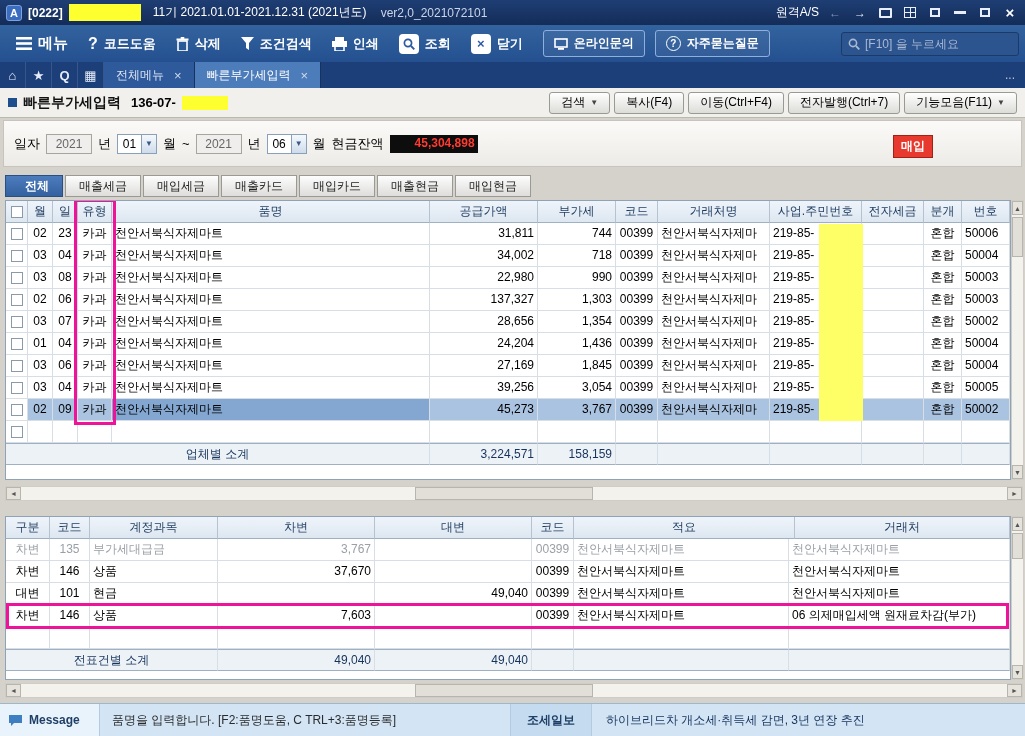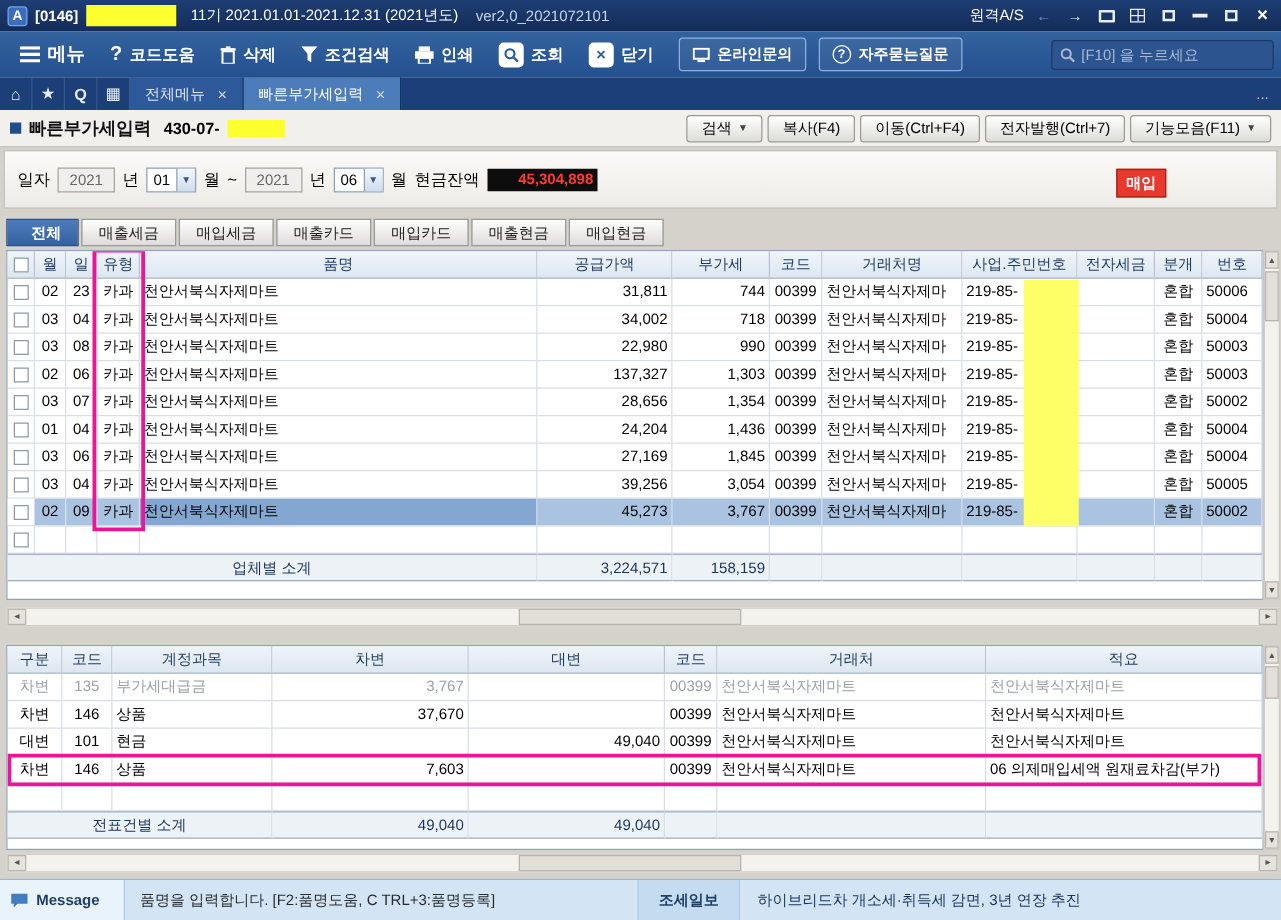--- a/index.html
+++ b/index.html
@@ -155,21 +155,21 @@
   .sb-news { padding-left:14px; color:#16335c; }
   svg { display:block; }
 </style>
 </head>
 <body>
 
 <div class="app">
 
   <div class="titlebar">
     <div class="app-badge">A</div>
-    <span class="tb-code">[0146]</span>
+    <span class="tb-code">[0222]</span>
     <span class="redact redact-title"></span>
     <span class="tb-period">11기  2021.01.01-2021.12.31  (2021년도)</span>
     <span class="tb-version">ver2,0_2021072101</span>
     <div class="tb-right">
       <span class="tb-remote">원격A/S</span>
       <span class="tb-ico dim">←</span>
       <span class="tb-ico">→</span>
       <span class="tb-ico">
           <span class="mon-ico"></span>
         </span>
@@ -281,21 +281,21 @@
     <div class="strip-tab active">
       <span>빠른부가세입력</span>
       <span class="strip-x">×</span>
     </div>
     <span class="strip-more">...</span>
   </div>
 
   <div class="pageheader">
     <span class="pt-ico"></span>
     <span class="page-title">빠른부가세입력</span>
-    <span class="biz-prefix">430-07-</span>
+    <span class="biz-prefix">136-07-</span>
     <span class="redact redact-biz"></span>
     <div class="hd-btns">
       <div class="hd-btn">
         <span>검색</span>
         <span class="dd-arrow">▼</span>
       </div>
       <div class="hd-btn">
           <span>복사(F4)</span>
         </div>
       <div class="hd-btn">
@@ -565,22 +565,22 @@
 
   <div class="tblwrap" id="jwrap">
     <div id="jt">
         <div class="trow thead">
           <div class="tcell hcell a-c" style="width: 44px;">구분</div>
           <div class="tcell hcell a-c" style="width: 40px;">코드</div>
           <div class="tcell hcell a-c" style="width: 128px;">계정과목</div>
           <div class="tcell hcell a-c" style="width: 157px;">차변</div>
           <div class="tcell hcell a-c" style="width: 157px;">대변</div>
           <div class="tcell hcell a-c" style="width: 42px;">코드</div>
+          <div class="tcell hcell a-c" style="flex: 1 1 auto;">적요</div>
           <div class="tcell hcell a-c" style="width: 215px;">거래처</div>
-          <div class="tcell hcell a-c" style="flex: 1 1 auto;">적요</div>
         </div>
         <div class="trow jmut">
           <div class="tcell a-c" style="width: 44px;">차변</div>
           <div class="tcell a-c" style="width: 40px;">135</div>
           <div class="tcell a-l" style="width: 128px;">부가세대급금</div>
           <div class="tcell a-r" style="width: 157px;">3,767</div>
           <div class="tcell a-r" style="width: 157px;"></div>
           <div class="tcell a-c" style="width: 42px;">00399</div>
           <div class="tcell a-l" style="width: 215px;">천안서북식자제마트</div>
           <div class="tcell a-l" style="flex: 1 1 auto;">천안서북식자제마트</div>

